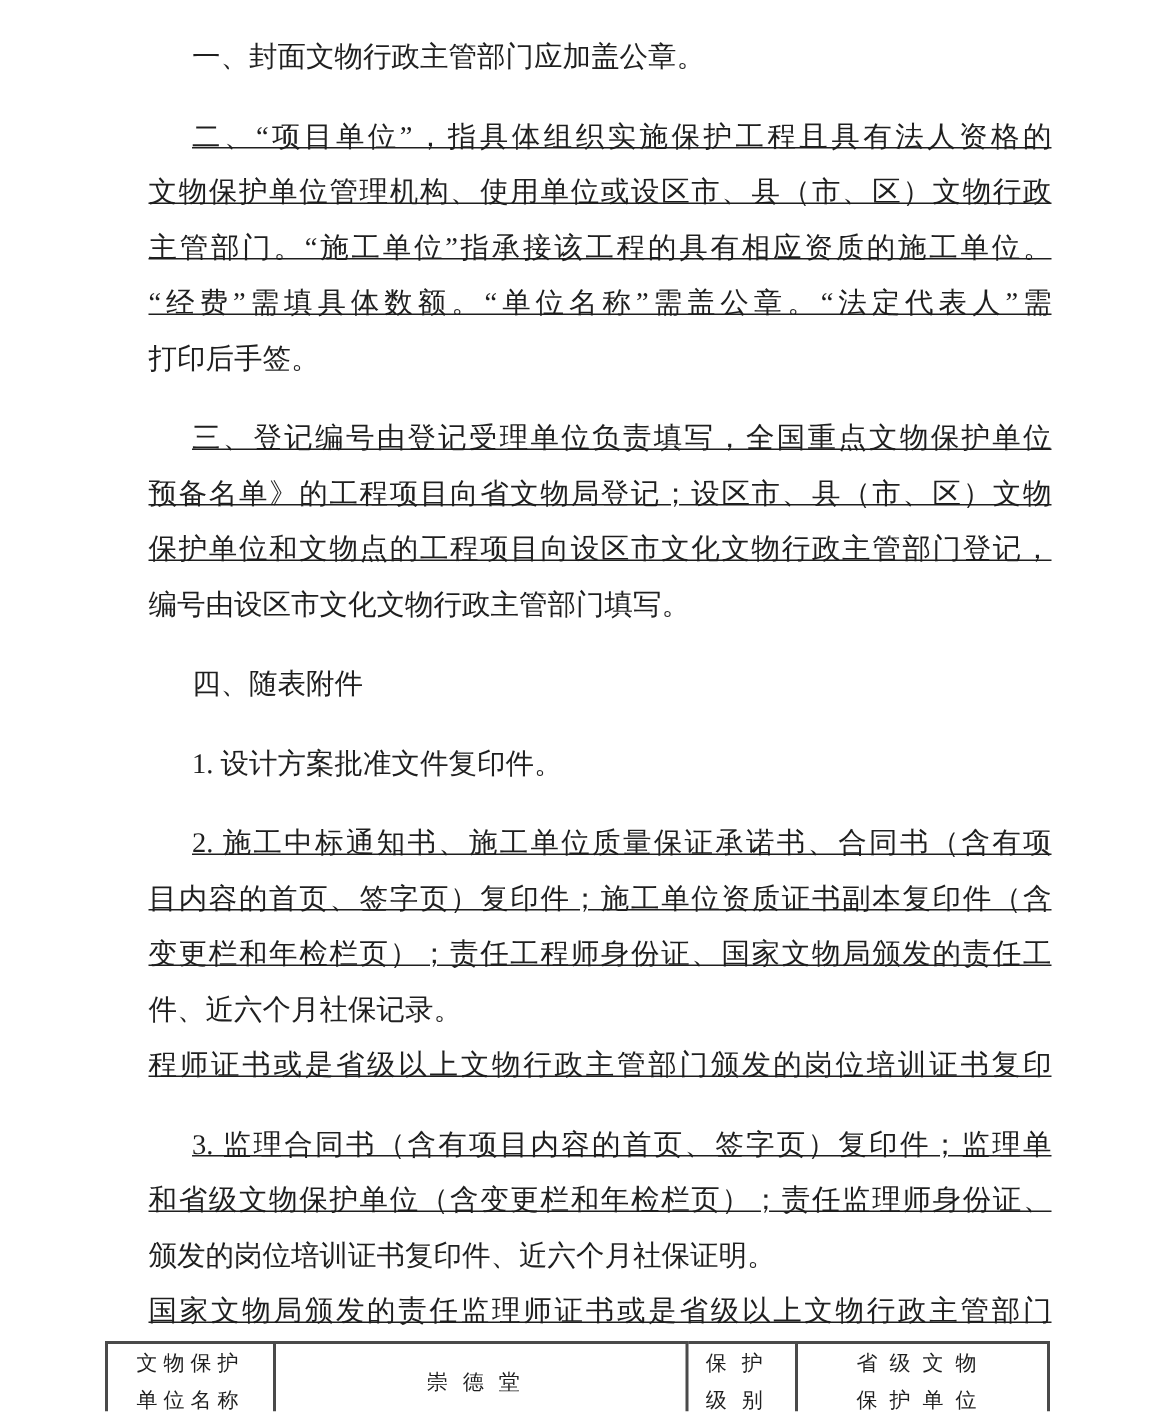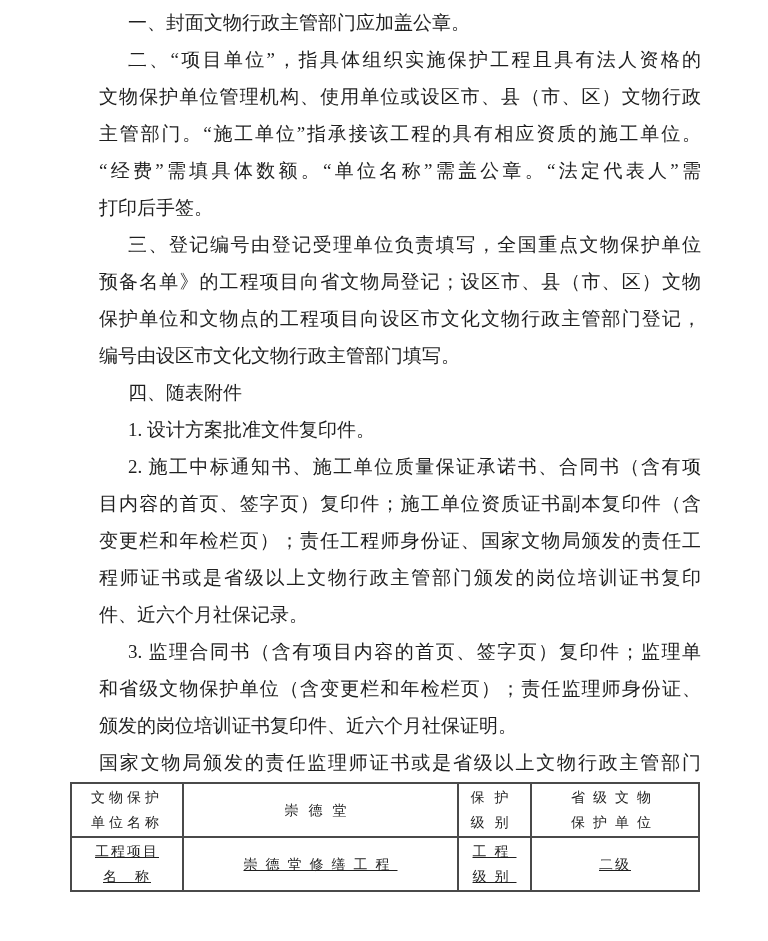--- a/index.html
+++ b/index.html
@@ -13,22 +13,22 @@
     overflow:hidden;
   }
   .body-text {
     margin-left:99px;
     width:602px;
     padding-top:4px;
     font-size:19px;
     line-height:37px;
   }
   .ln { height:37px; white-space:normal; }
-  .ln.ind { text-indent:29px; }
-  .ln.just { text-align:justify; text-align-last:justify; }
+  .ln.ind { text-indent:29px;margin-top:16px; }
+  .ln.just { text-align:justify; text-align-last:justify;text-decoration:underline; }
   .doc-table {
     margin-left:70px;
     margin-top:1px;
     width:628px;
     border-collapse:collapse;
     table-layout:fixed;
     font-size:14px;
   }
   .doc-table td {
     border:2px solid #4a4a4a;
@@ -59,22 +59,22 @@
     <div class="ln">打印后手签。</div>
     <div class="ln ind just">三、登记编号由登记受理单位负责填写，全国重点文物保护单位</div>
     <div class="ln just">预备名单》的工程项目向省文物局登记；设区市、县（市、区）文物</div>
     <div class="ln just">保护单位和文物点的工程项目向设区市文化文物行政主管部门登记，</div>
     <div class="ln">编号由设区市文化文物行政主管部门填写。</div>
     <div class="ln ind">四、随表附件</div>
     <div class="ln ind">1. 设计方案批准文件复印件。</div>
     <div class="ln ind just">2. 施工中标通知书、施工单位质量保证承诺书、合同书（含有项</div>
     <div class="ln just">目内容的首页、签字页）复印件；施工单位资质证书副本复印件（含</div>
     <div class="ln just">变更栏和年检栏页）；责任工程师身份证、国家文物局颁发的责任工</div>
+    <div class="ln">件、近六个月社保记录。</div>
     <div class="ln just">程师证书或是省级以上文物行政主管部门颁发的岗位培训证书复印</div>
-    <div class="ln">件、近六个月社保记录。</div>
     <div class="ln ind just">3. 监理合同书（含有项目内容的首页、签字页）复印件；监理单</div>
     <div class="ln just">和省级文物保护单位（含变更栏和年检栏页）；责任监理师身份证、</div>
     <div class="ln">颁发的岗位培训证书复印件、近六个月社保证明。</div>
     <div class="ln just">国家文物局颁发的责任监理师证书或是省级以上文物行政主管部门</div>
   </div>
 
   <table class="doc-table">
     <colgroup>
       <col style="width:112px">
       <col style="width:275px">

